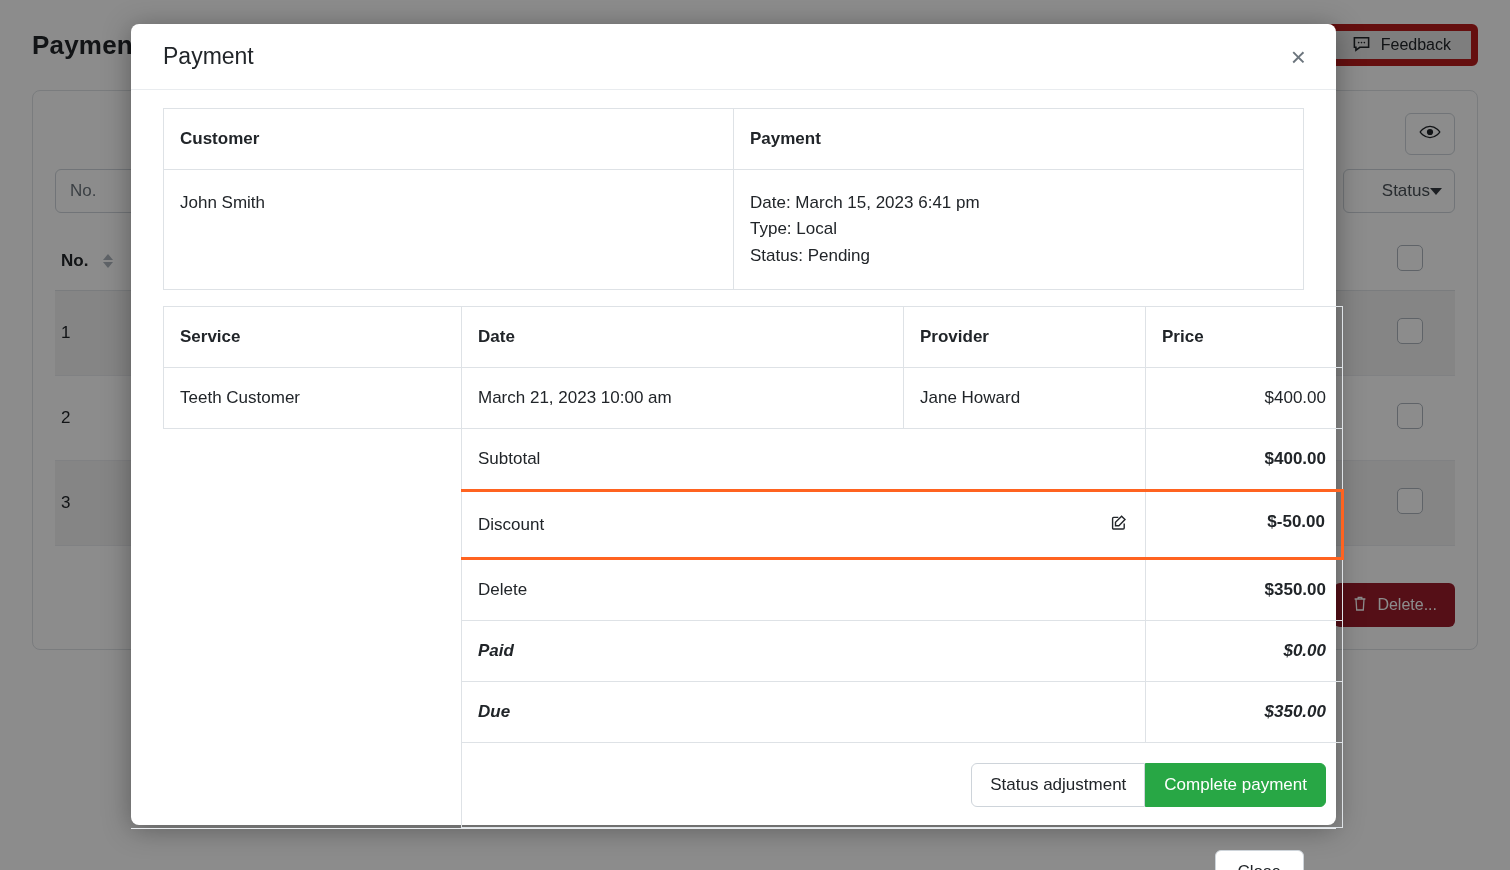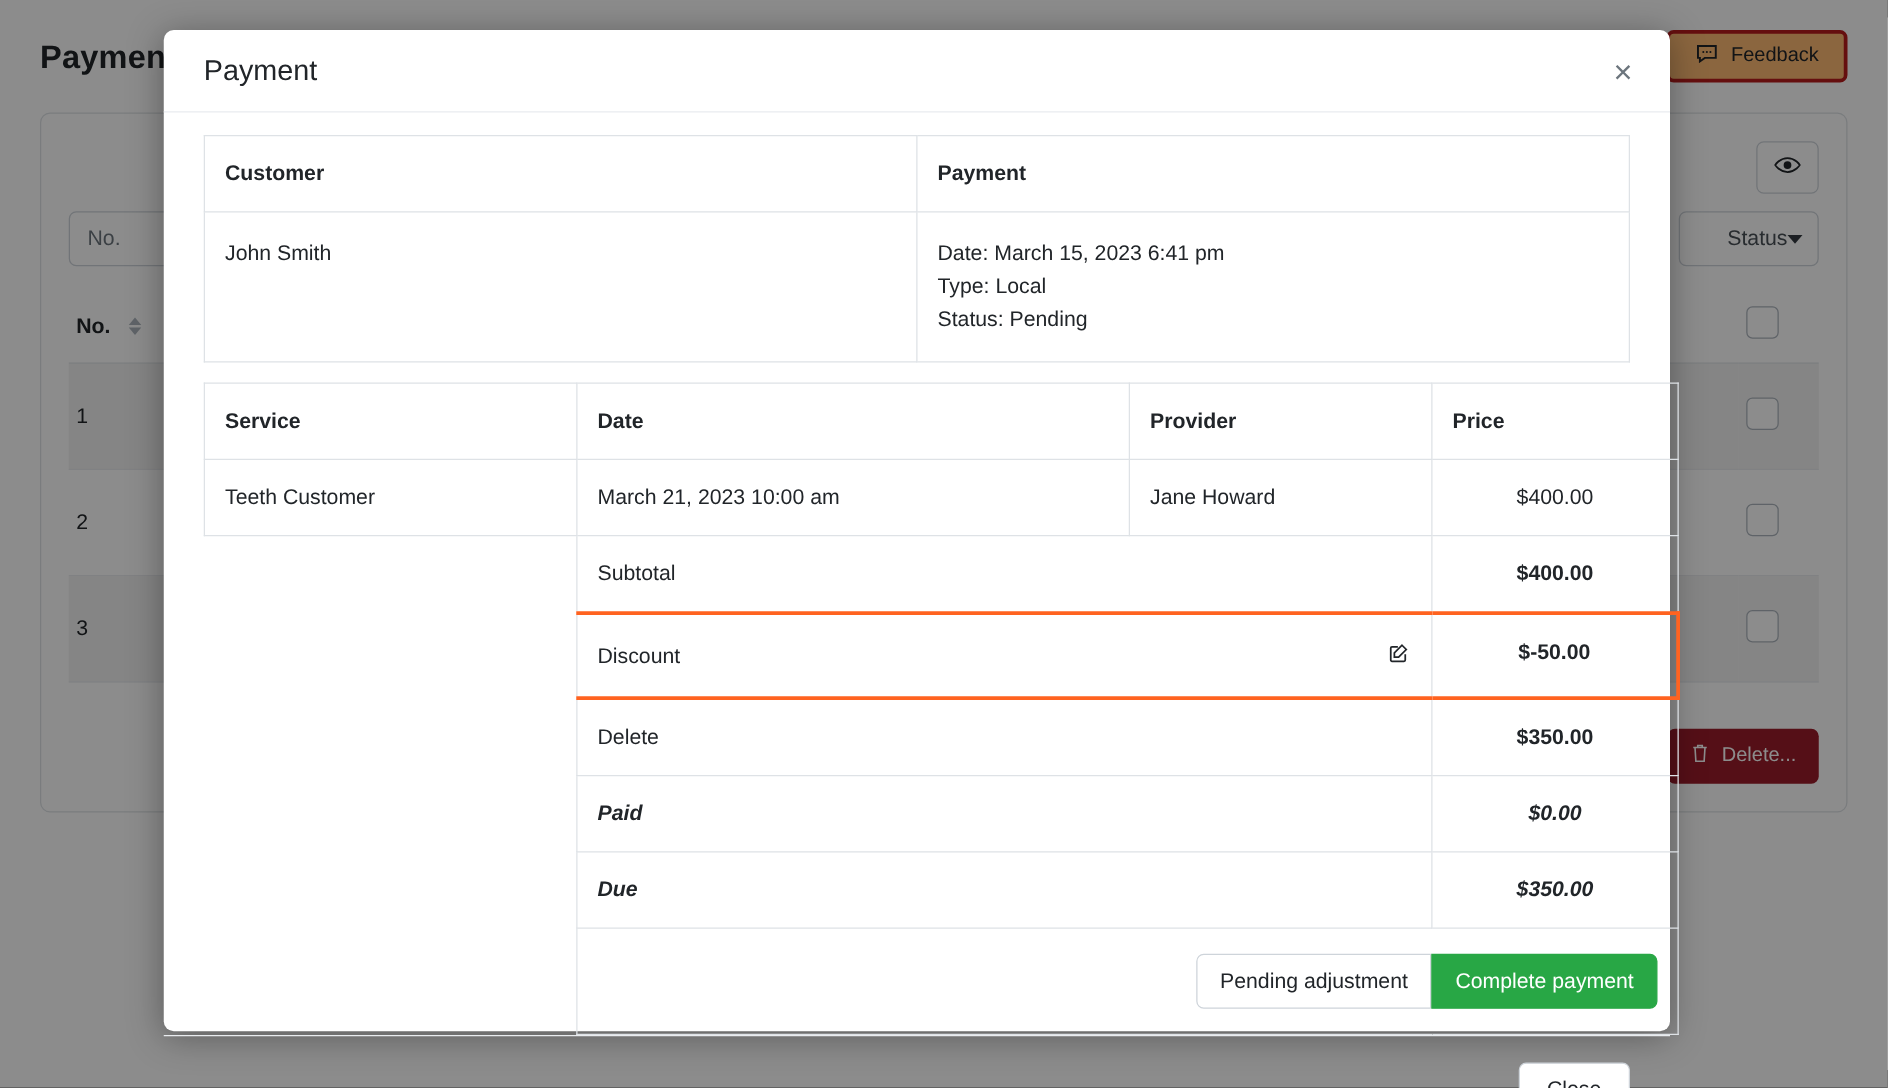--- a/index.html
+++ b/index.html
@@ -38,22 +38,22 @@
   .bg-btn-ghost {
     height: 42px; min-width: 150px;
     border: 1px solid #ced4da; border-radius: 6px;
     background: #fff;
     display: flex; align-items: center; justify-content: center;
     gap: 9px;
     font-size: 15px; color: #212529;
   }
   .bg-feedback {
     height: 42px; padding: 0 20px;
-    border: 3px solid #b91c1c; border-radius: 6px;
-    background: #fdba74;
+    border: 7px solid #b91c1c; border-radius: 6px;
+    background: #e5e5e5;
     display: flex; align-items: center; gap: 10px;
     font-size: 16px; color: #212529;
   }
 
   .bg-card {
     margin-top: 14px;
     border: 1px solid #dee2e6; border-radius: 8px;
     background: #fff;
     height: 560px;
     padding: 20px 22px;
@@ -183,21 +183,21 @@
     vertical-align: top;
   }
   table.mt th { font-weight: 700; text-align: left; height: 58px; }
   .tbl-customer { margin-bottom: 16px; }
   .tbl-customer td { height: 106px; line-height: 1.55; }
 
   .col-service { width: 298px; }
   .col-date    { width: 442px; }
   .col-prov    { width: 242px; }
   .col-price   { width: 197px; }
-  .ta-right { text-align: center; }
+  .ta-right { text-align: right; }
 
   .row-label { font-weight: 400; }
   .row-label.ital { font-weight: 700; font-style: italic; }
   .amt { font-weight: 700; }
   .amt.ital { font-weight: 700; font-style: italic; }
   .cell-empty-lt { border: none !important; }
 
   .hl-row td {
     border-top: 3px solid #ff6320 !important;
     border-bottom: 3px solid #ff6320 !important;
@@ -414,21 +414,21 @@
         <tr>
           <td class="cell-empty-lt"></td>
           <td colspan="2" class="row-label ital">Due</td>
           <td class="ta-right amt ital">$350.00</td>
         </tr>
 
         <tr>
           <td class="cell-empty-lt"></td>
           <td colspan="3" class="actions-cell">
             <div class="actions-wrap">
-              <button class="btn-manual">Pending adjustment</button>
+              <button class="btn-manual">Status adjustment</button>
               <button class="btn-complete">Complete payment</button>
             </div>
           </td>
         </tr>
       </tbody>
     </table>
   </div>
 
   <div class="modal-foot">
     <button class="btn-close">Close</button>

